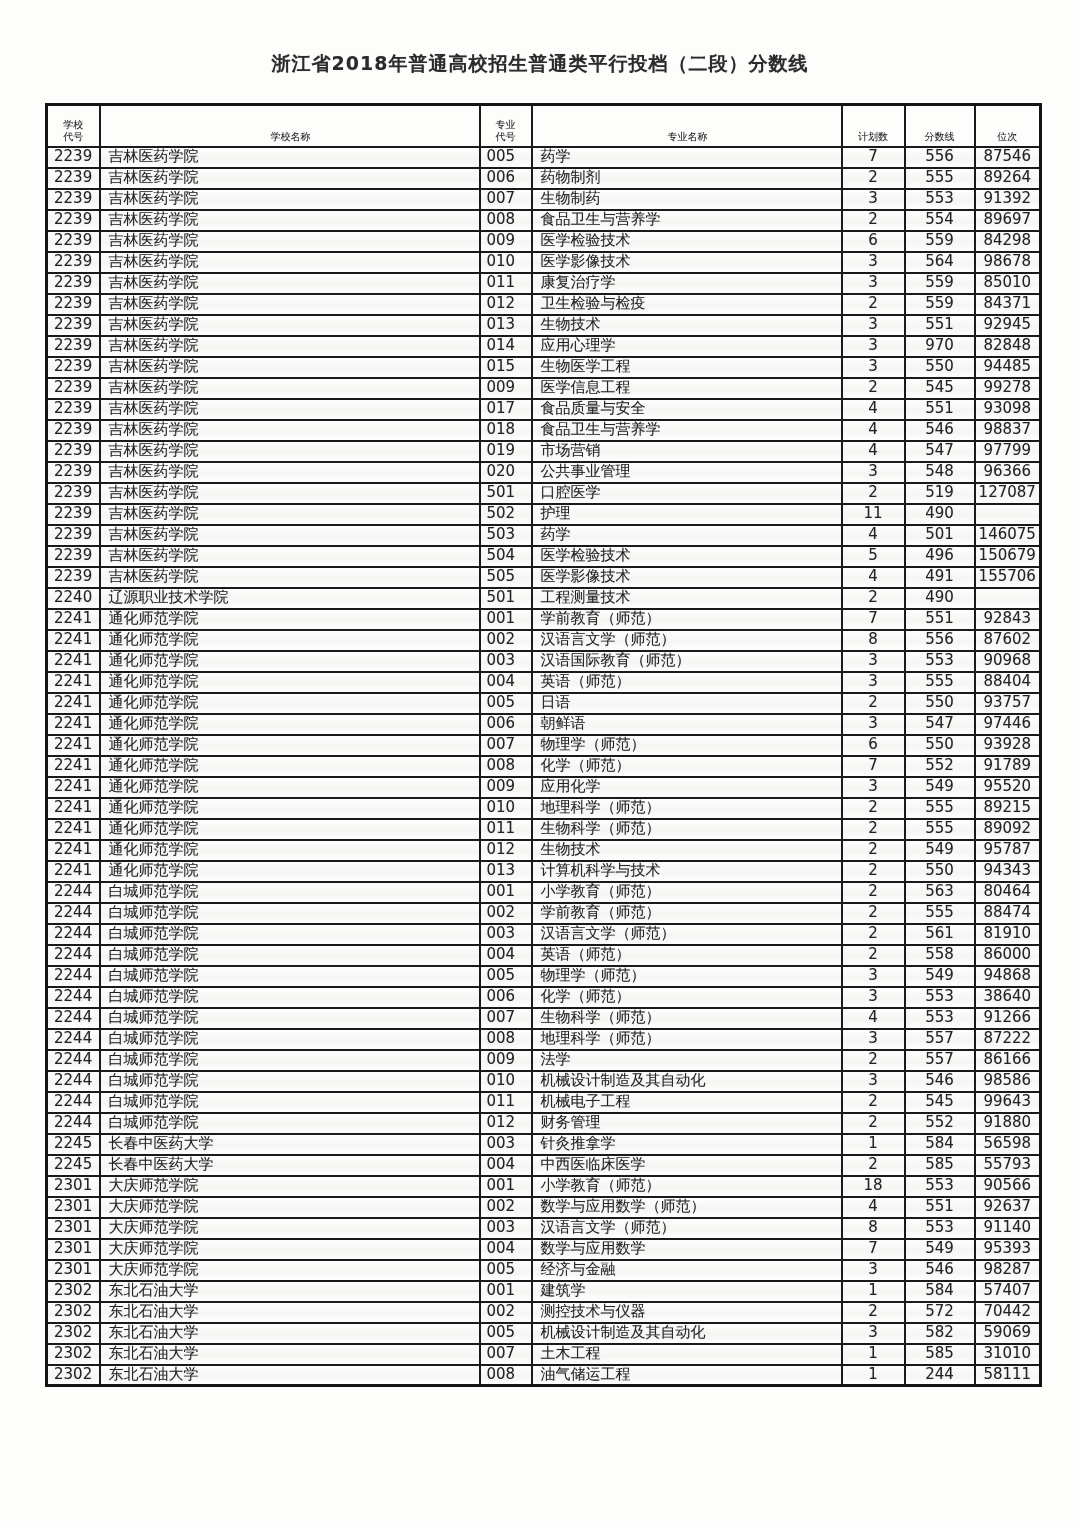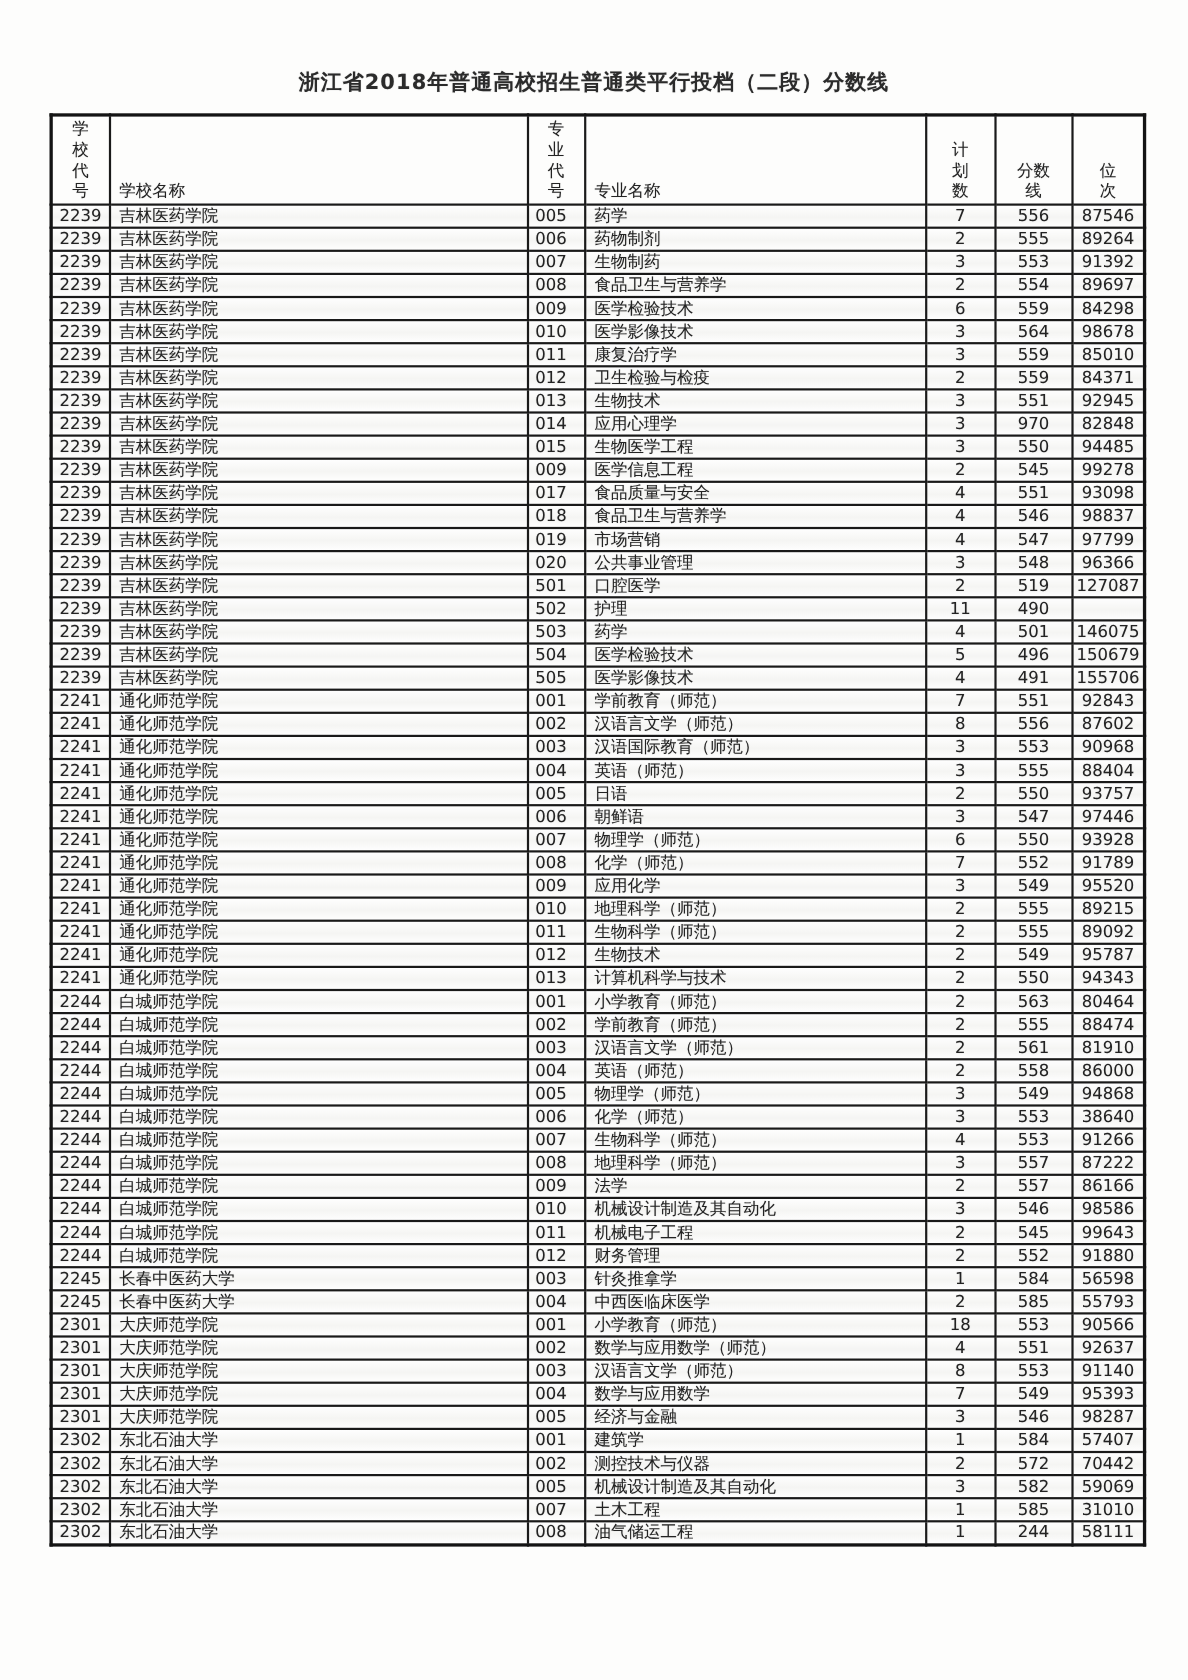--- a/index.html
+++ b/index.html
@@ -10,21 +10,21 @@
   }
   .page {
     position: relative;
     width: 1080px;
     height: 1527px;
     background: #fdfdfc;
     overflow: hidden;
   }
   .title {
     position: absolute;
-    top: 62px;
+    top: 51px;
     left: 0;
     width: 100%;
     text-align: center;
     font-size: 19px;
     font-weight: 600;
     letter-spacing: 1px;
     color: #2b2b2b;
     text-shadow: 0 0 1px rgba(70,70,70,0.35);
   }
   table.score-table {
@@ -40,27 +40,27 @@
     border: 2px solid #1a1a1a;
     color: #232323;
     text-shadow: 0 0 1px rgba(80,80,80,0.3);
     overflow: hidden;
     white-space: nowrap;
   }
   thead th {
     height: 42px;
     vertical-align: bottom;
     font-weight: 500;
-    font-size: 15px;
+    font-size: 10px;
     line-height: 1.25;
-    padding: 2px 17px 2px;
+    padding: 2px 6px 2px;
     white-space: pre-line;
     background: #fdfdfc;
   }
-  th.h-left  { text-align: left; padding-left: 8px; }
+  th.h-left  { text-align: center; padding-left: 8px; }
   th.h-mid   { text-align: center; }
   tbody td {
     height: 21px;
     font-size: 15px;
     line-height: 1.05;
     vertical-align: middle;
     background: linear-gradient(180deg, #fefefe 0%, #f5f5f3 55%, #fefefe 100%);
   }
   td.t-left { text-align: left; padding-left: 8px; }
   td.t-code { text-align: left; padding-left: 6px; }
@@ -300,20 +300,29 @@
   <tr>
     <td class="t-code">2239</td>
     <td class="t-left">吉林医药学院</td>
     <td class="t-code">505</td>
     <td class="t-left">医学影像技术</td>
     <td class="t-mid">4</td>
     <td class="t-mid">491</td>
     <td class="t-mid">155706</td>
   </tr>
 
+  <tr>
+    <td class="t-code">2240</td>
+    <td class="t-left">辽源职业技术学院</td>
+    <td class="t-code">501</td>
+    <td class="t-left">工程测量技术</td>
+    <td class="t-mid">2</td>
+    <td class="t-mid">490</td>
+    <td class="t-mid"></td>
+  </tr>
 
   <tr>
     <td class="t-code">2241</td>
     <td class="t-left">通化师范学院</td>
     <td class="t-code">001</td>
     <td class="t-left">学前教育（师范）</td>
     <td class="t-mid">7</td>
     <td class="t-mid">551</td>
     <td class="t-mid">92843</td>
   </tr>

